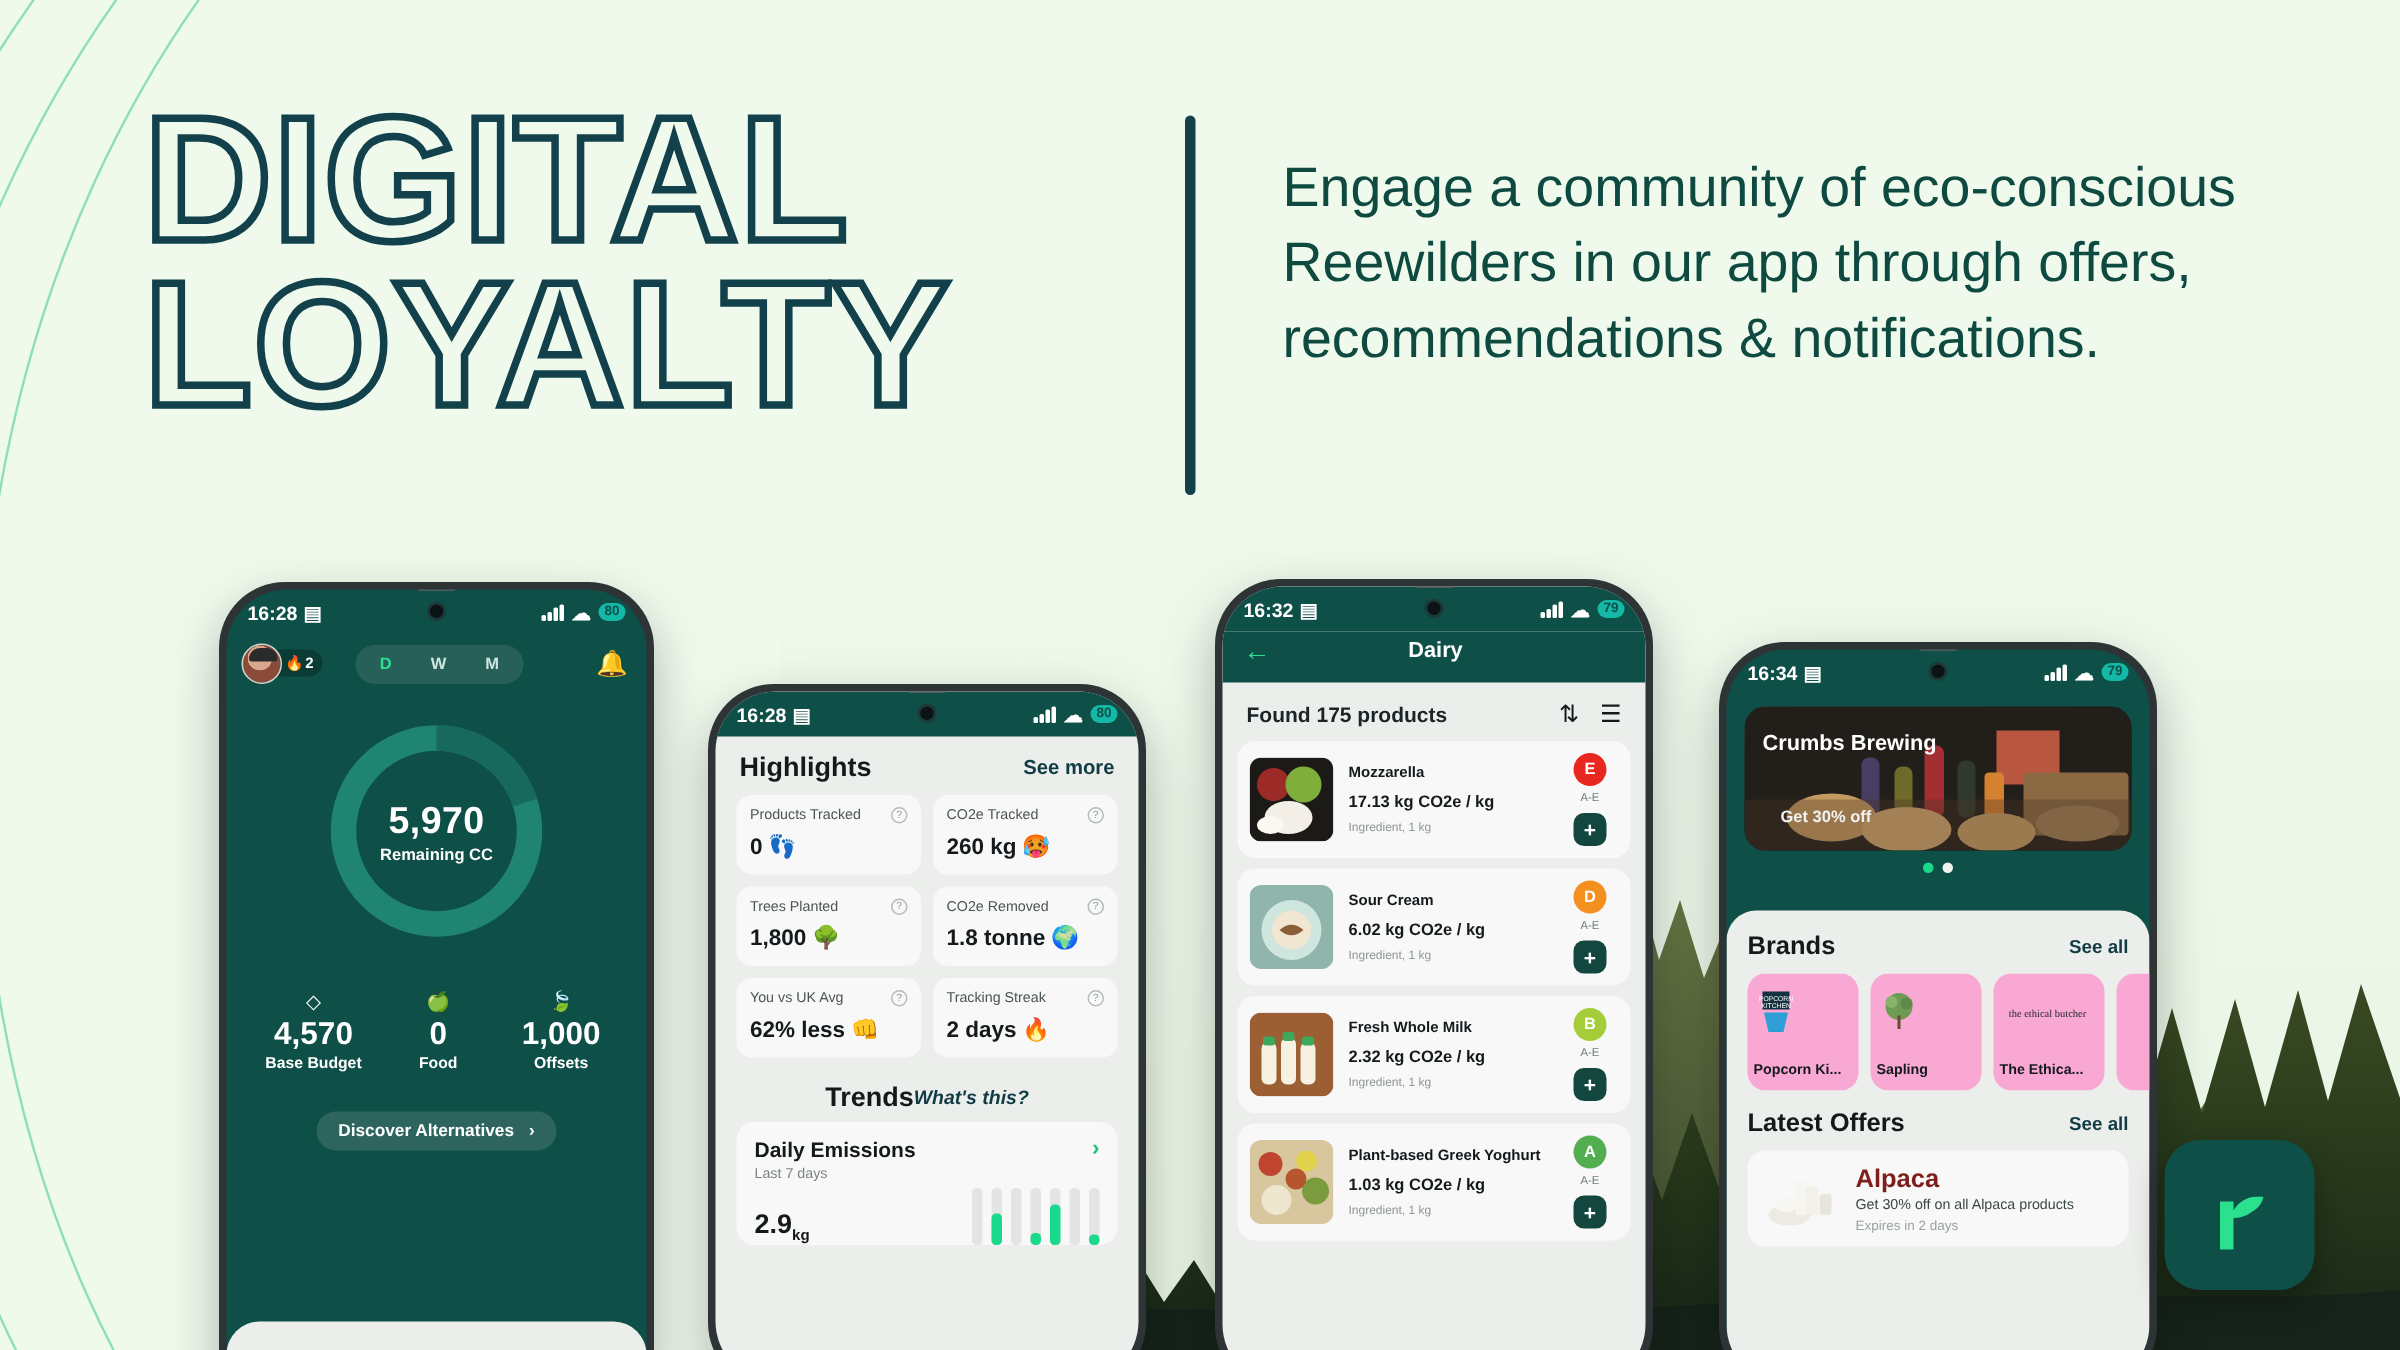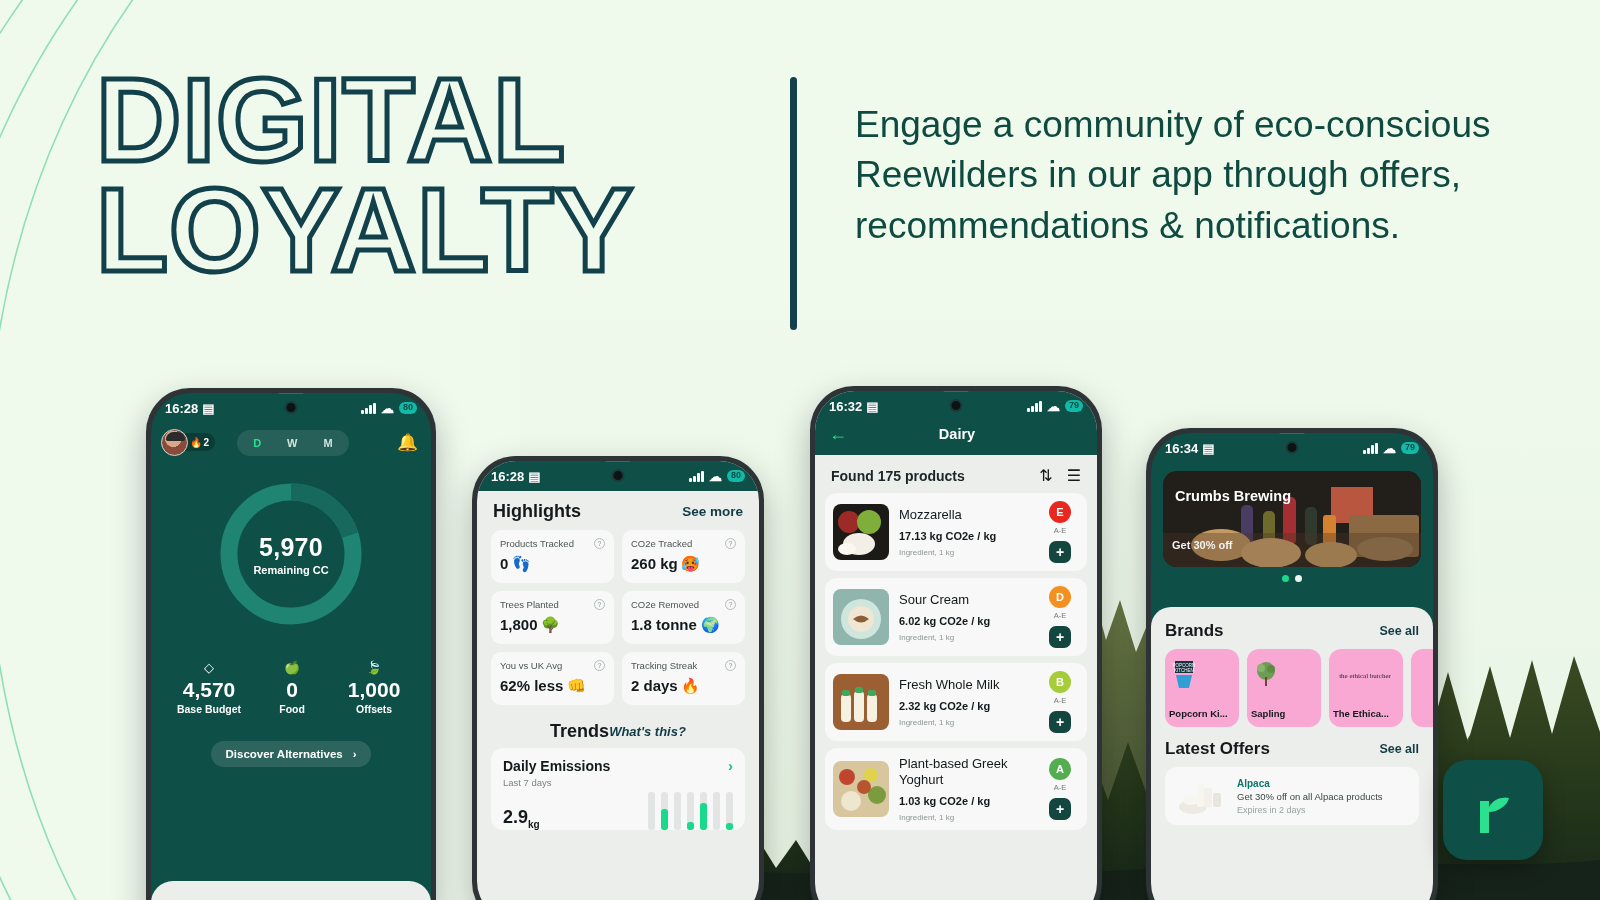--- a/index.html
+++ b/index.html
@@ -175,21 +175,21 @@
   .topbar3 .ttl { flex:1; text-align:center; color:#fff; font-size: 14.5px; font-weight:800; margin-left:-16px; }
   .found { display:flex; align-items:center; justify-content:space-between; padding: 11px 16px 8px; }
   .found .f1 { font-size: 14px; font-weight: 700; color:#1b2426; }
   .found .icons { display:flex; align-items:center; gap: 14px; color:#14191c; }
   .prod {
     display:flex; align-items:center; gap: 10px; background:#f7f8f7;
     border-radius: 12px; margin: 0 10px 7px; padding: 8px 10px 8px 8px; position:relative;
   }
   .thumb { width: 56px; height: 56px; border-radius: 8px; flex:0 0 56px; overflow:hidden; }
   .pinfo { flex:1; min-width:0; }
-  .pname { font-size: 13px; font-weight: 400; color:#14191c; line-height:1.25; }
+  .pname { font-size: 10px; font-weight: 700; color:#14191c; line-height:1.25; }
   .pco2 { font-size: 11px; font-weight: 800; color:#14191c; margin-top: 6px; }
   .pmeta { font-size: 8px; color:#8d9795; margin-top: 6px; }
   .pright { display:flex; flex-direction:column; align-items:center; gap: 3px; width: 34px; }
   .grade {
     width: 22px; height: 22px; border-radius: 50%; color:#fff;
     font-size: 11px; font-weight: 800; display:flex; align-items:center; justify-content:center;
   }
   .ae { font-size: 7.5px; color:#6f7a78; }
   .plus {
     width: 22px; height: 22px; border-radius: 7px; background:#12463f; color:#fff;
@@ -197,21 +197,21 @@
   }
 
   
   #phone4 { left: 1146px; top: 428px; width: 292px; height: 500px; }
   #phone4 .screen { background:#0e4f47; }
   .banner {
     margin: 8px 12px 0; height: 96px; border-radius: 14px; overflow:hidden; position:relative;
     background: linear-gradient(160deg,#39342f,#171512 60%);
   }
   .banner .btitle { position:absolute; left: 12px; top: 17px; color:#fff; font-size: 14.5px; font-weight:800; z-index:3; }
-  .banner .bsub { position:absolute; left: 9px; bottom: 16px; color:#f2f2f2; font-size: 11px; font-weight:600; z-index:3; }
+  .banner .bsub { position:absolute; left: 24px; bottom: 16px; color:#f2f2f2; font-size: 11px; font-weight:600; z-index:3; }
   .dots { display:flex; justify-content:center; gap: 6px; margin-top: 8px; }
   .dots i { width: 7px; height: 7px; border-radius:50%; background:#f1f3f1; display:block; }
   .dots i.on { background:#19d98a; }
   .sheet4 {
     position:absolute; left:0; right:0; bottom:0; top: 174px;
     background:#eceeec; border-radius: 20px 20px 0 0; padding: 10px 0 0;
   }
   .sec-head { display:flex; align-items:center; justify-content:space-between; padding: 4px 14px 8px; }
   .sec-head h3 { font-size: 17px; font-weight: 800; color:#14191c; }
   .sec-head a { font-size: 12.5px; font-weight: 700; color:#123c45; }
@@ -220,21 +220,21 @@
     flex: 0 0 74px; height: 78px; background:#f9a8d4; border-radius: 12px;
     display:flex; flex-direction:column; align-items:flex-start; justify-content:space-between; padding: 9px 4px 8px;
   }
   .brand .bl { font-size: 9.5px; font-weight:700; color:#14191c; text-align:center; }
   .brand .bi { height: 34px; display:flex; align-items:center; justify-content:center; }
   .offer {
     margin: 0 14px; background:#f7f8f7; border-radius: 12px; padding: 9px 10px;
     display:flex; align-items:center; gap: 10px;
   }
   .offer .oi { width: 52px; height: 40px; flex:0 0 52px; display:flex; align-items:center; justify-content:center; }
-  .offer .on { font-size: 10px; font-weight: 800; color:#0f766e; }
+  .offer .on { font-size: 17px; font-weight: 800; color:#7f1d1d; }
   .offer .od { font-size: 9.5px; color:#3d4745; margin-top: 2px; }
   .offer .oe { font-size: 9px; color:#9aa3a1; margin-top: 3px; }
 
   
   .logo {
     position:absolute; left: 1443px; top: 760px; width: 100px; height: 100px;
     border-radius: 24px; background:#0e4f47; display:flex; align-items:center; justify-content:center;
     box-shadow: 0 8px 22px rgba(0,0,0,0.3);
   }
 </style>

